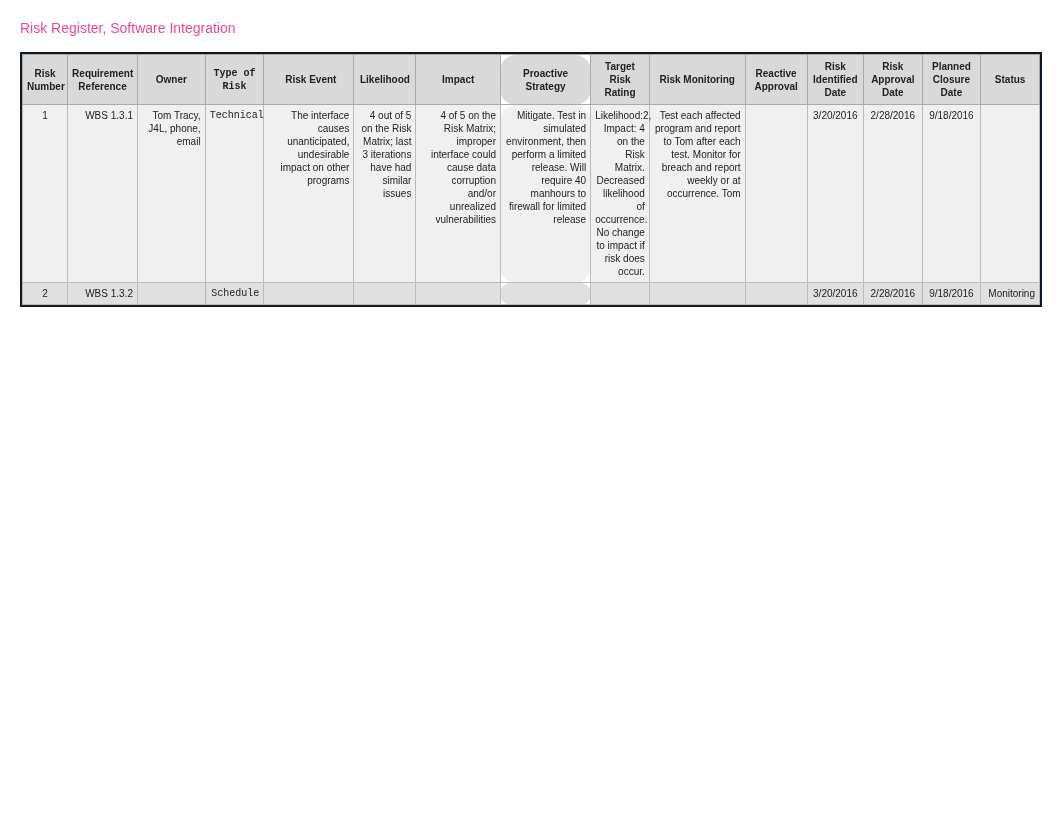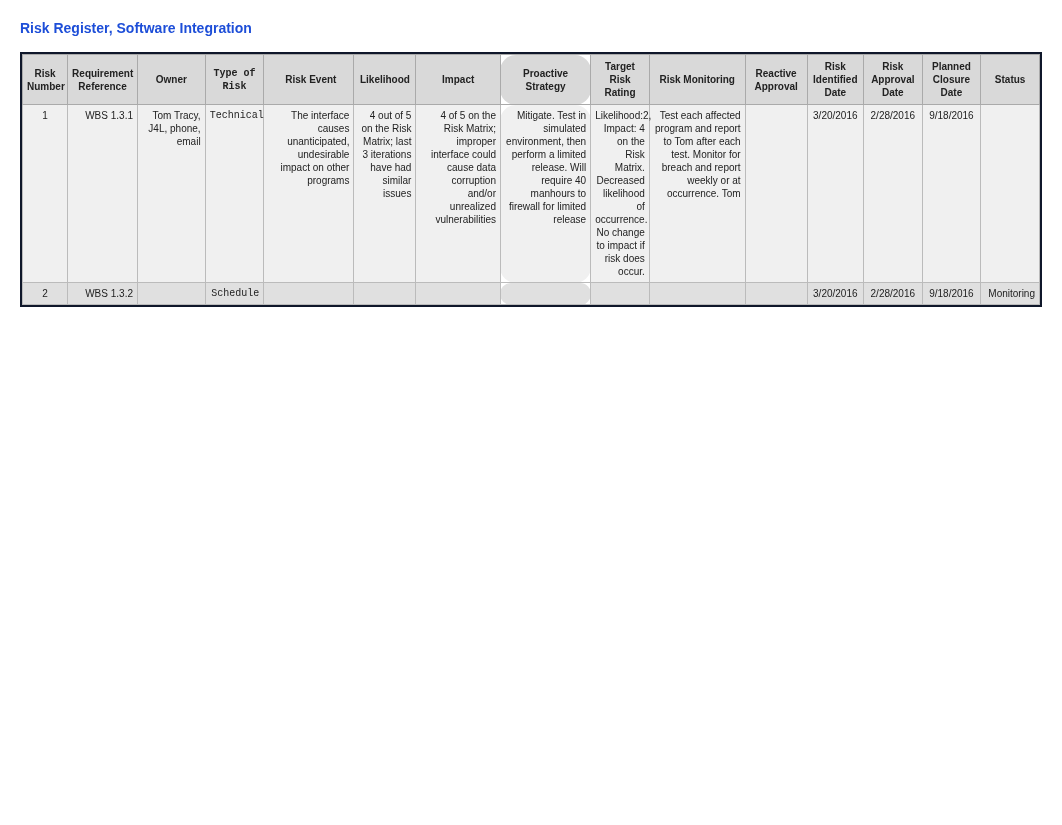--- a/index.html
+++ b/index.html
@@ -5,23 +5,23 @@
     * { box-sizing: border-box; margin: 0; padding: 0; }
     body {
       font-family: Arial, sans-serif;
       font-size: 11px;
       background: #fff;
       color: #222;
       padding: 20px;
     }
     .page-title {
       font-size: 14px;
-      font-weight: bold;
+      font-weight: normal;
       margin-bottom: 16px;
-      color: #1d4ed8;
+      color: #ec4899;
     }
     .table-wrapper {
       border: 2px solid #0f172a;
       overflow: hidden;
     }
     table {
       width: 100%;
       border-collapse: collapse;
       table-layout: fixed;
     }

